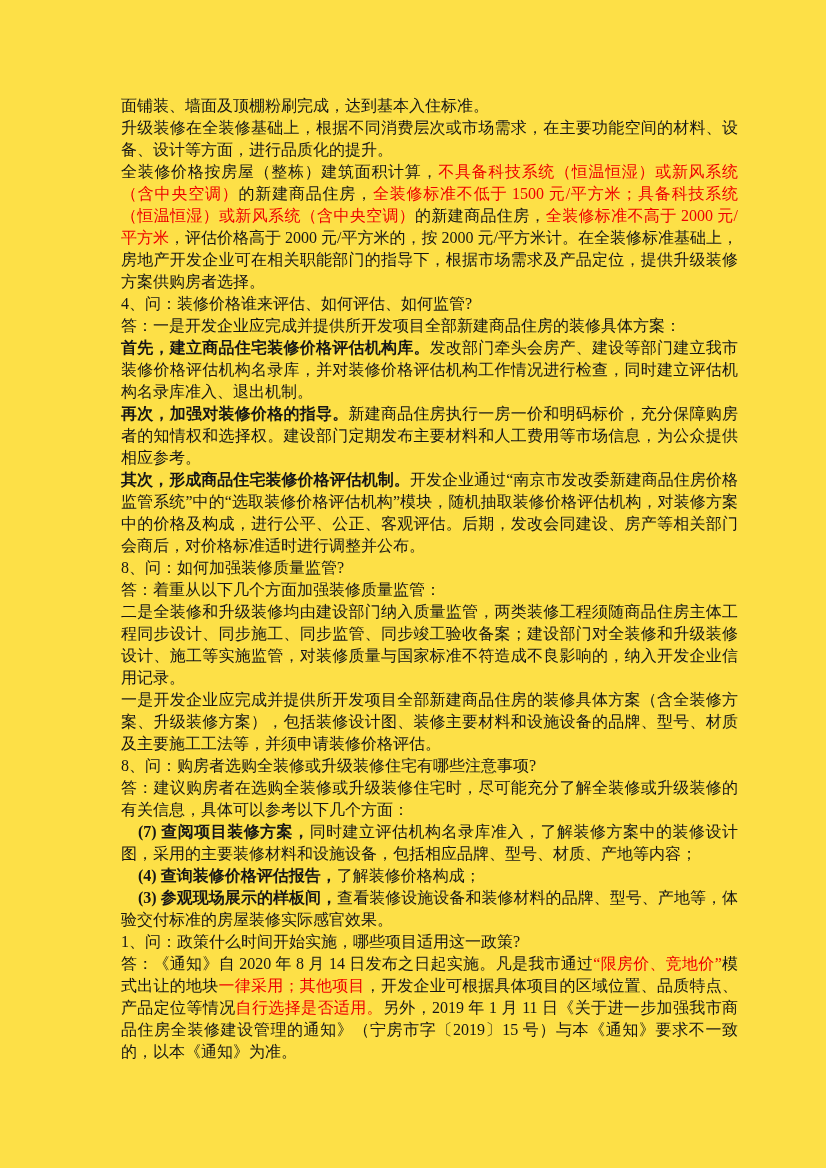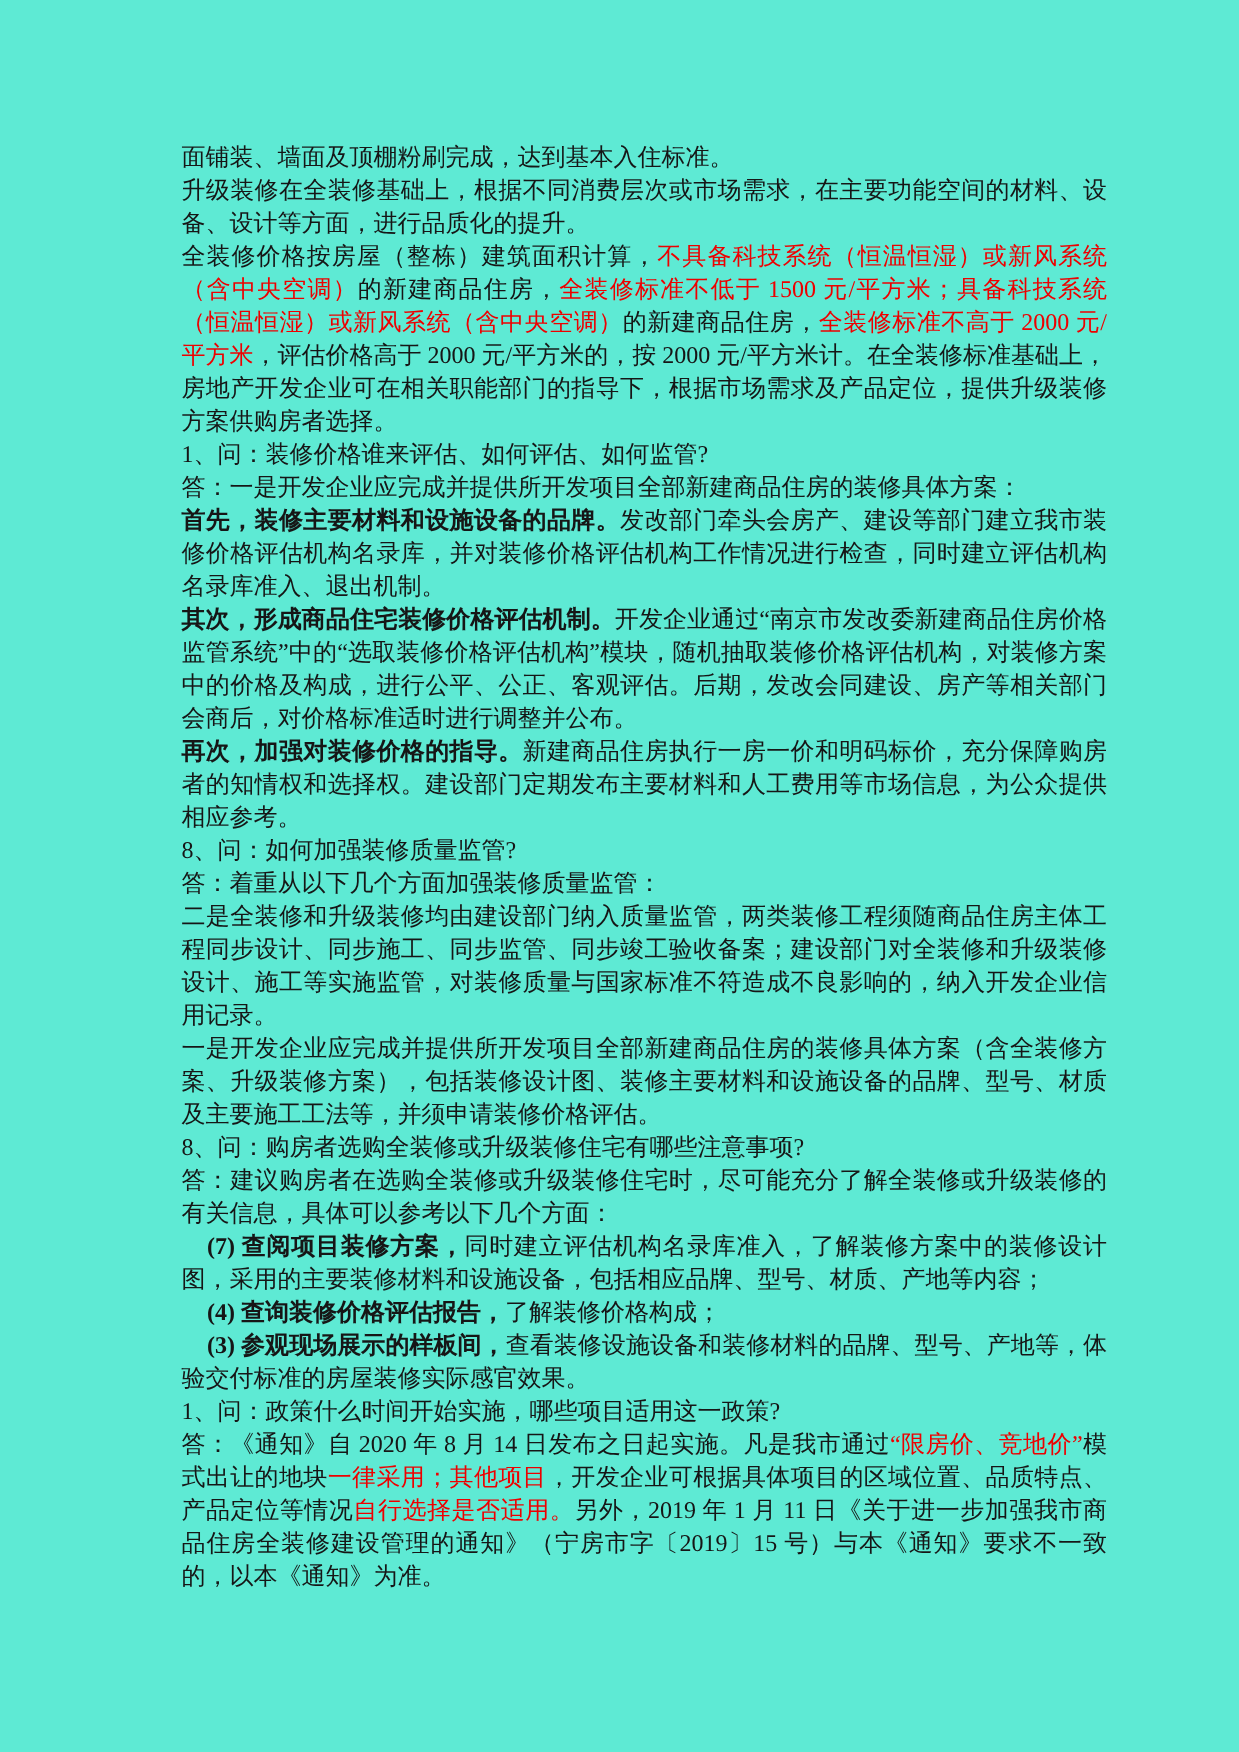--- a/index.html
+++ b/index.html
@@ -13,21 +13,21 @@
     position: relative;
     overflow: hidden;
     font-family: "Liberation Serif", "DejaVu Serif", serif;
   }
   .doc-page {
     position: absolute;
     left: 0;
     top: 0;
     width: 826px;
     height: 1168px;
-    background: #5eead4;
+    background: #fde047;
   }
   .doc-body {
     position: absolute;
     left: 121px;
     top: 95px;
     width: 617px;
     font-size: 16px;
     line-height: 22px;
     color: #161616;
     text-align: justify;
@@ -45,25 +45,25 @@
   .run-red { color: #ee0000; }
 </style>
 </head>
 <body style="background: rgb(255, 255, 255);">
 
 <div class="doc-page">
   <div class="doc-body" style="color: rgb(22, 22, 22);">
       <p><span>面铺装、墙面及顶棚粉刷完成，达到基本入住标准。</span></p>
       <p><span>升级装修在全装修基础上，根据不同消费层次或市场需求，在主要功能空间的材料、设备、设计等方面，进行品质化的提升。</span></p>
       <p><span>全装修价格按房屋（整栋）建筑面积计算，</span><span class="run-red" style="color: rgb(238, 0, 0);">不具备科技系统（恒温恒湿）或新风系统（含中央空调）</span><span>的新建商品住房，</span><span class="run-red" style="color: rgb(238, 0, 0);">全装修标准不低于 1500 元/平方米；具备科技系统（恒温恒湿）或新风系统（含中央空调）</span><span>的新建商品住房，</span><span class="run-red" style="color: rgb(238, 0, 0);">全装修标准不高于 2000 元/平方米</span><span>，评估价格高于 2000 元/平方米的，按 2000 元/平方米计。在全装修标准基础上，房地产开发企业可在相关职能部门的指导下，根据市场需求及产品定位，提供升级装修方案供购房者选择。</span></p>
-      <p><span>1、问：装修价格谁来评估、如何评估、如何监管?</span></p>
+      <p><span>4、问：装修价格谁来评估、如何评估、如何监管?</span></p>
       <p><span>答：一是开发企业应完成并提供所开发项目全部新建商品住房的装修具体方案：</span></p>
-      <p><span class="run-bold">首先，装修主要材料和设施设备的品牌。</span><span>发改部门牵头会房产、建设等部门建立我市装修价格评估机构名录库，并对装修价格评估机构工作情况进行检查，同时建立评估机构名录库准入、退出机制。</span></p>
+      <p><span class="run-bold">首先，建立商品住宅装修价格评估机构库。</span><span>发改部门牵头会房产、建设等部门建立我市装修价格评估机构名录库，并对装修价格评估机构工作情况进行检查，同时建立评估机构名录库准入、退出机制。</span></p>
+      <p><span class="run-bold">再次，加强对装修价格的指导。</span><span>新建商品住房执行一房一价和明码标价，充分保障购房者的知情权和选择权。建设部门定期发布主要材料和人工费用等市场信息，为公众提供相应参考。</span></p>
       <p><span class="run-bold">其次，形成商品住宅装修价格评估机制。</span><span>开发企业通过“南京市发改委新建商品住房价格监管系统”中的“选取装修价格评估机构”模块，随机抽取装修价格评估机构，对装修方案中的价格及构成，进行公平、公正、客观评估。后期，发改会同建设、房产等相关部门会商后，对价格标准适时进行调整并公布。</span></p>
-      <p><span class="run-bold">再次，加强对装修价格的指导。</span><span>新建商品住房执行一房一价和明码标价，充分保障购房者的知情权和选择权。建设部门定期发布主要材料和人工费用等市场信息，为公众提供相应参考。</span></p>
       <p><span>8、问：如何加强装修质量监管?</span></p>
       <p><span>答：着重从以下几个方面加强装修质量监管：</span></p>
       <p><span>二是全装修和升级装修均由建设部门纳入质量监管，两类装修工程须随商品住房主体工程同步设计、同步施工、同步监管、同步竣工验收备案；建设部门对全装修和升级装修设计、施工等实施监管，对装修质量与国家标准不符造成不良影响的，纳入开发企业信用记录。</span></p>
       <p><span>一是开发企业应完成并提供所开发项目全部新建商品住房的装修具体方案（含全装修方案、升级装修方案），包括装修设计图、装修主要材料和设施设备的品牌、型号、材质及主要施工工法等，并须申请装修价格评估。</span></p>
       <p><span>8、问：购房者选购全装修或升级装修住宅有哪些注意事项?</span></p>
       <p><span>答：建议购房者在选购全装修或升级装修住宅时，尽可能充分了解全装修或升级装修的有关信息，具体可以参考以下几个方面：</span></p>
       <p class="indent"><span class="run-bold">(7) 查阅项目装修方案，</span><span>同时建立评估机构名录库准入，了解装修方案中的装修设计图，采用的主要装修材料和设施设备，包括相应品牌、型号、材质、产地等内容；</span></p>
       <p class="indent"><span class="run-bold">(4) 查询装修价格评估报告，</span><span>了解装修价格构成；</span></p>
       <p class="indent"><span class="run-bold">(3) 参观现场展示的样板间，</span><span>查看装修设施设备和装修材料的品牌、型号、产地等，体验交付标准的房屋装修实际感官效果。</span></p>
       <p><span>1、问：政策什么时间开始实施，哪些项目适用这一政策?</span></p>

